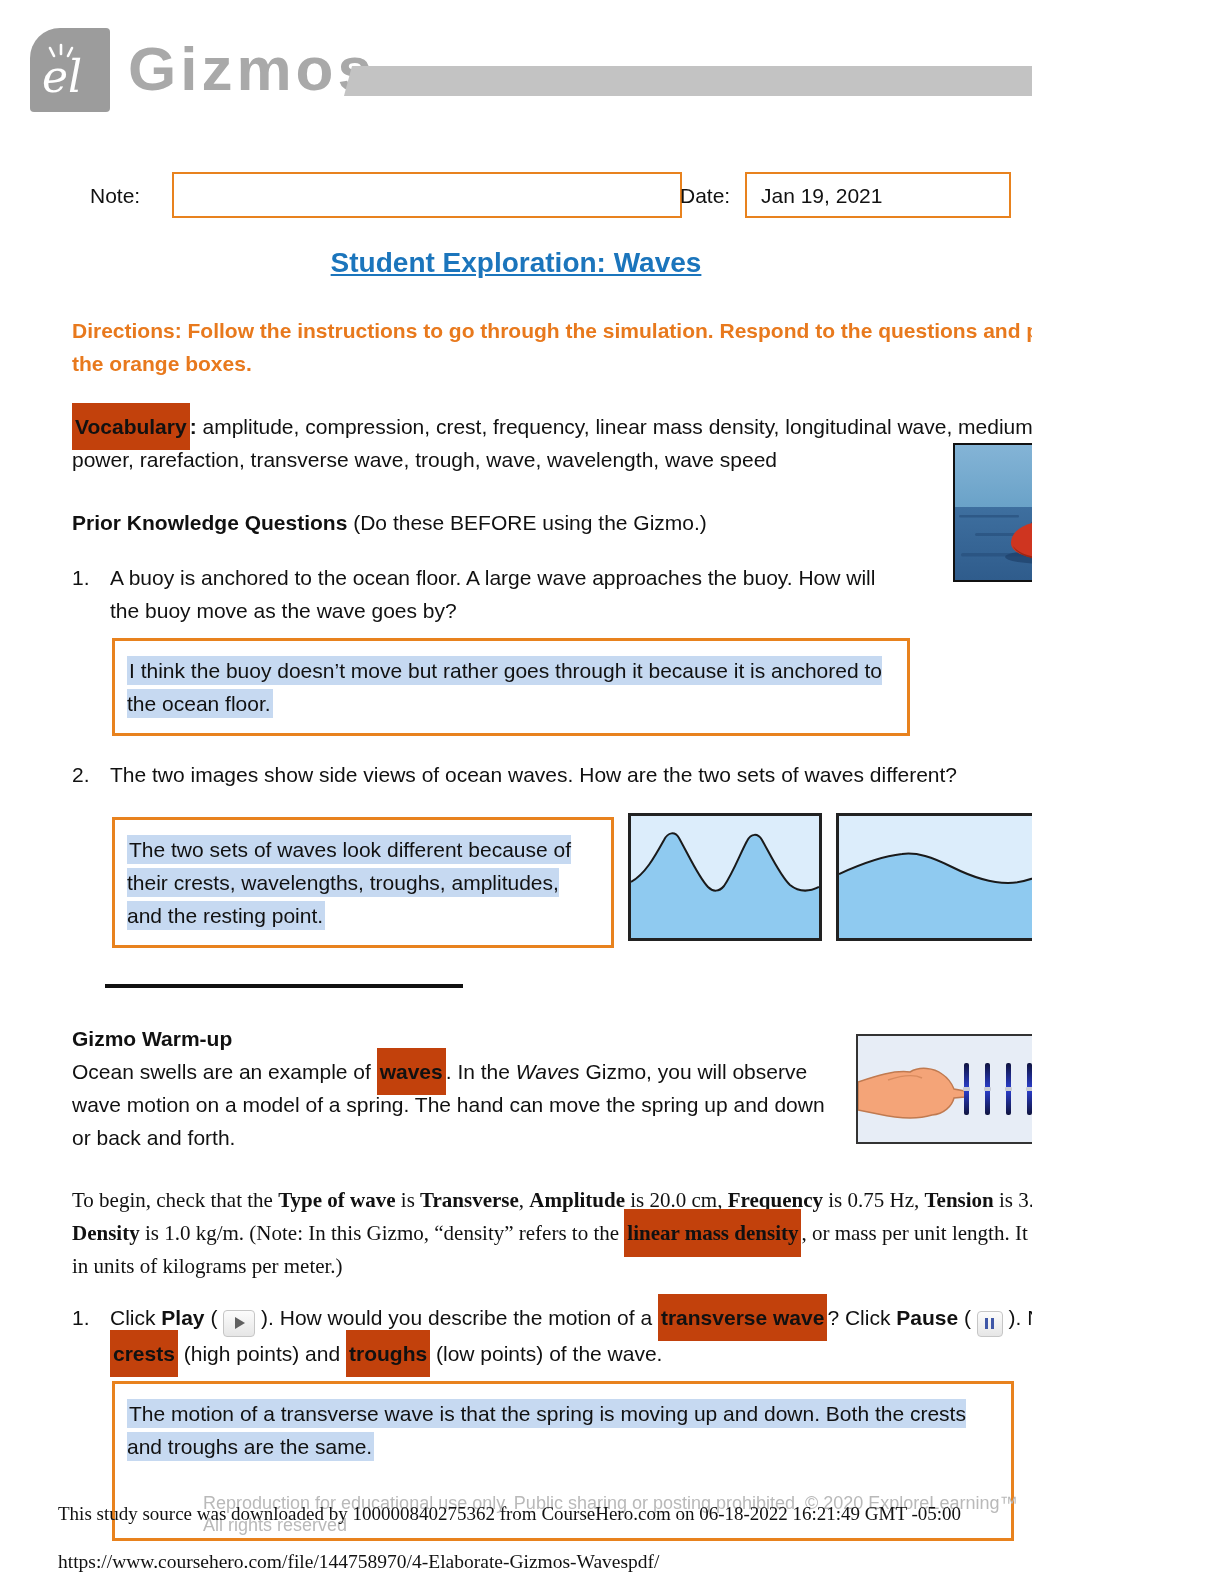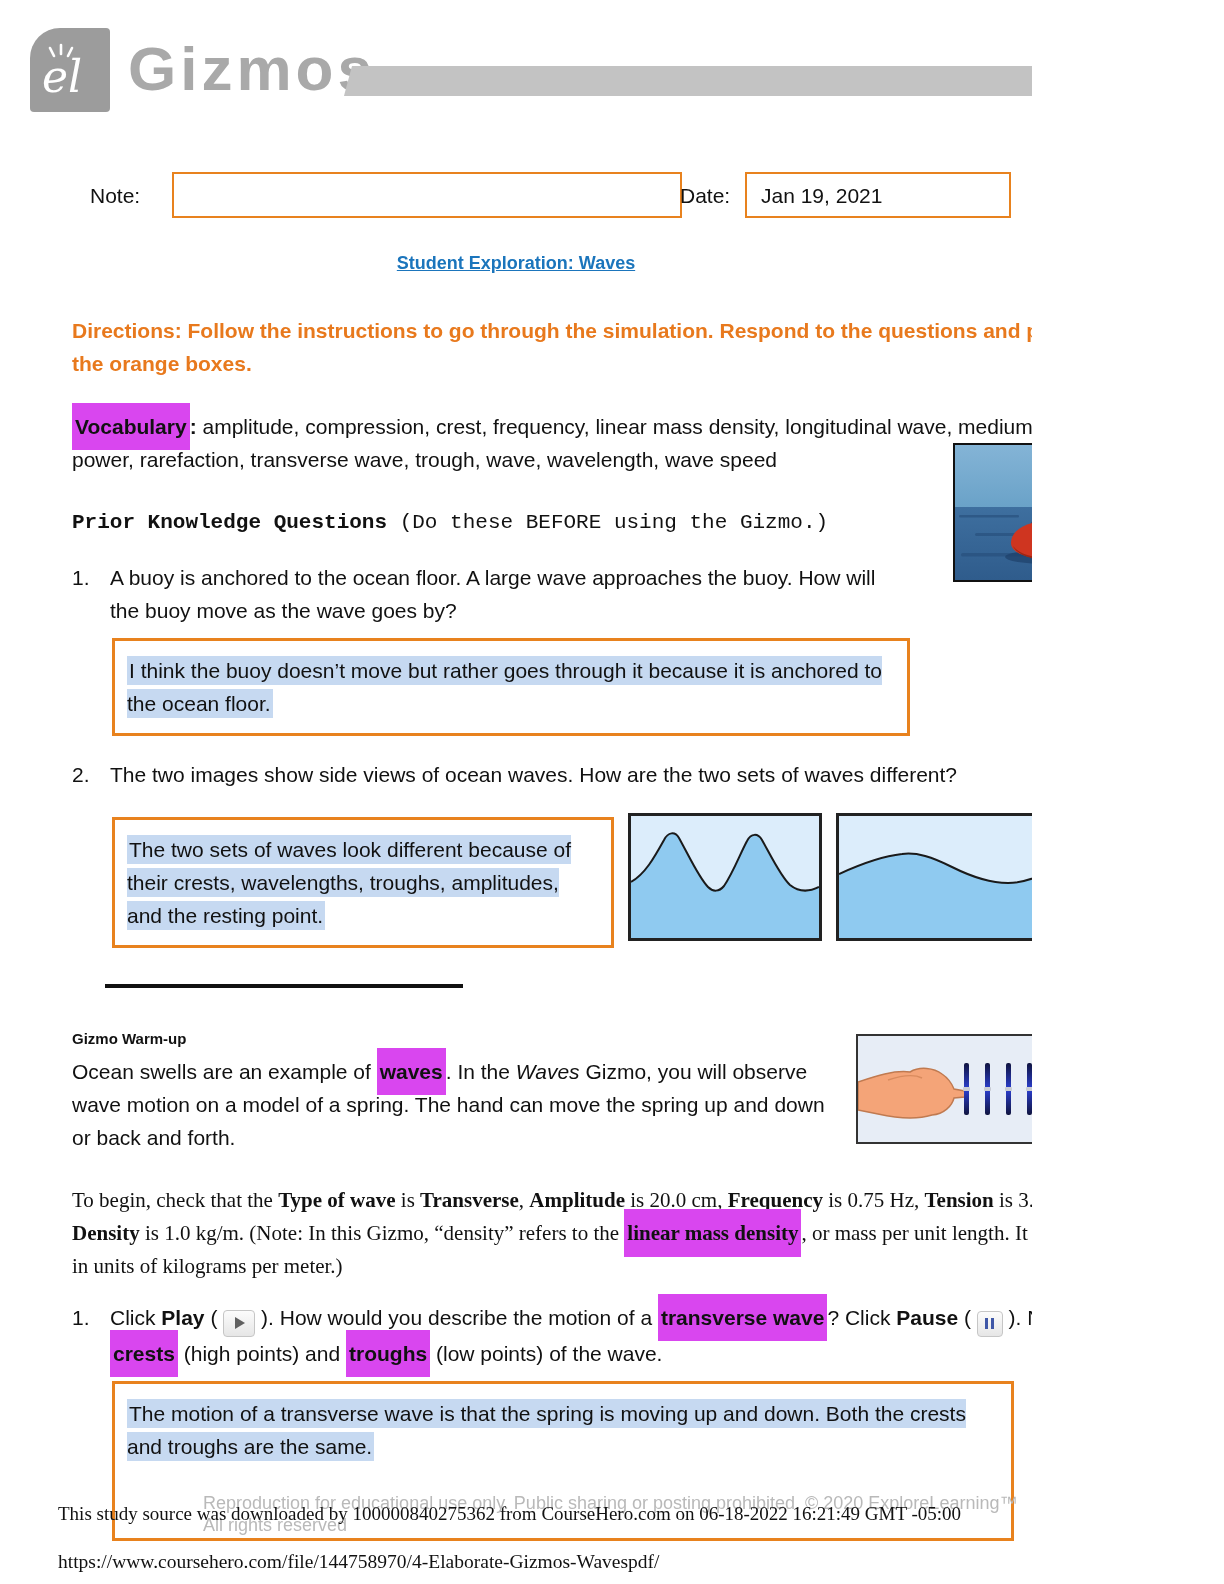--- a/index.html
+++ b/index.html
@@ -18,42 +18,42 @@
   .form-row{position:absolute;left:0;top:172px;width:100%;height:46px;}
   .lbl-name{position:absolute;left:90px;top:7px;}
   .name-box{position:absolute;left:172px;top:0;width:486px;height:42px;border:2px solid #e8821e;
             background:#fff;font:inherit;padding:0 10px;outline:none;}
   .lbl-date{position:absolute;left:680px;top:7px;}
   .date-box{position:absolute;left:745px;top:0;width:248px;height:42px;border:2px solid #e8821e;
             background:#fff;display:flex;align-items:center;padding-left:14px;}
 
   
   .doc-title{position:absolute;left:0;top:246px;width:100%;text-align:center;margin:0;
-             font-size:18px;font-weight:bold;color:#1b75bc;text-decoration:underline;line-height:34px;}
+             font-size:28px;font-weight:bold;color:#1b75bc;text-decoration:underline;line-height:34px;}
 
   
   .content{position:absolute;left:72px;top:300px;width:1068px;}
   .directions{color:#e8791d;font-weight:bold;margin:14px 0 0 0;}
   .vocab{margin:30px 0 0 0;}
   .b{font-weight:bold;}
   .it{font-style:italic;}
-  .hl-g{background:#d946ef;font-weight:bold;padding:12px 3px;}
+  .hl-g{background:#c2410c;font-weight:bold;padding:12px 3px;}
   .hl-b{background:#c6d9f1;padding:3px 2px;}
-  .pkq-heading{margin:30px 0 0 0;font-family:Liberation Mono, monospace;}
+  .pkq-heading{margin:30px 0 0 0;}
   .question{display:flex;margin:22px 0 0 0;}
   .qnum{width:38px;flex:none;}
   .q1-text{max-width:780px;}
   .answer-box{border:3px solid #e8821e;background:#fff;padding:13px 12px;margin:11px 0 0 40px;}
   .box1{width:768px;min-height:52px;}
   .waves-row{display:flex;align-items:flex-start;gap:14px;margin-top:14px;}
   .box2{width:472px;min-height:66px;margin-top:12px;}
   .wave-img{border:3px solid #222;display:block;margin-top:8px;background:#dcedfb;}
   .sig-line{width:358px;border-top:4px solid #111;margin:36px 0 34px 33px;}
   .warmup{margin-top:4px;}
-  .warmup h3{font-size:15px;margin:0;line-height:33px;}
+  .warmup h3{font-size:21px;margin:0;line-height:33px;}
   .warmup .intro{margin:0;}
   .spring-img{float:right;border:2px solid #333;margin:12px 0 8px 18px;background:#e7edf6;display:block;}
   .tobegin{clear:both;margin:30px 0 0 0;font-family:Liberation Serif, serif;}
   .wq1{margin-top:18px;}
   .wq1-text{flex:1;}
   .box3{width:872px;min-height:128px;}
 
   
   .btn-ico{display:inline-flex;align-items:center;justify-content:center;vertical-align:-4px;
            width:30px;height:25px;border:1px solid #c6c6c6;border-radius:4px;

